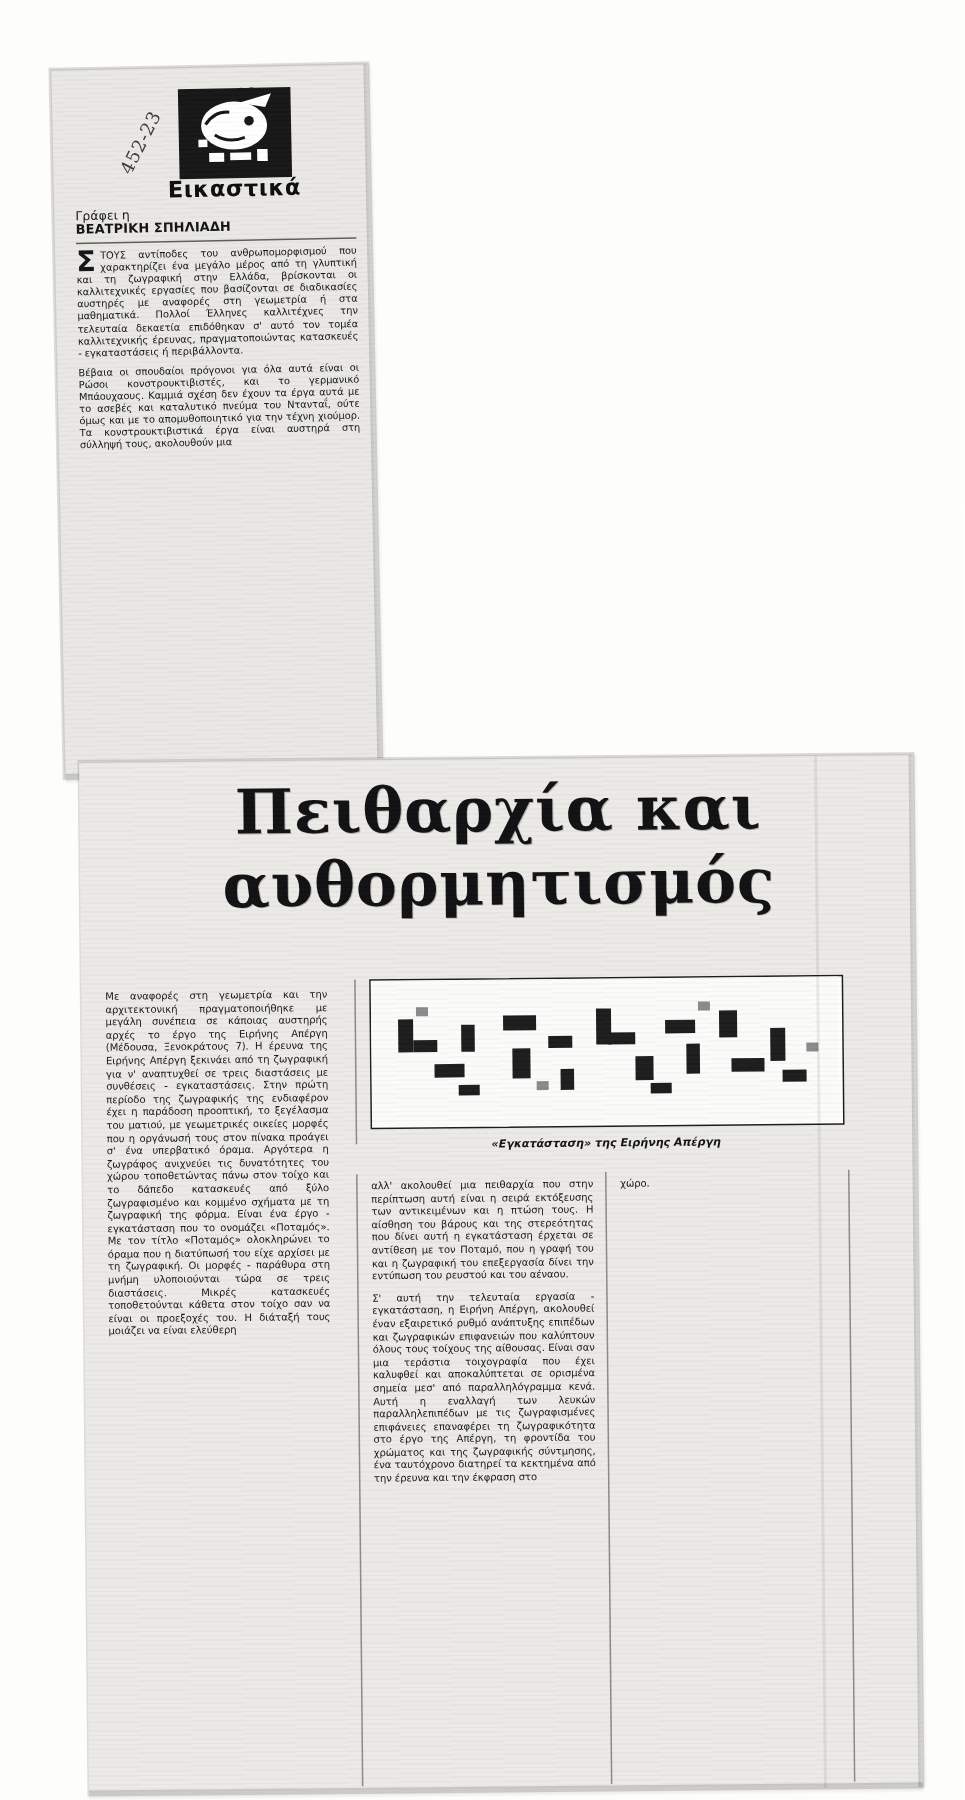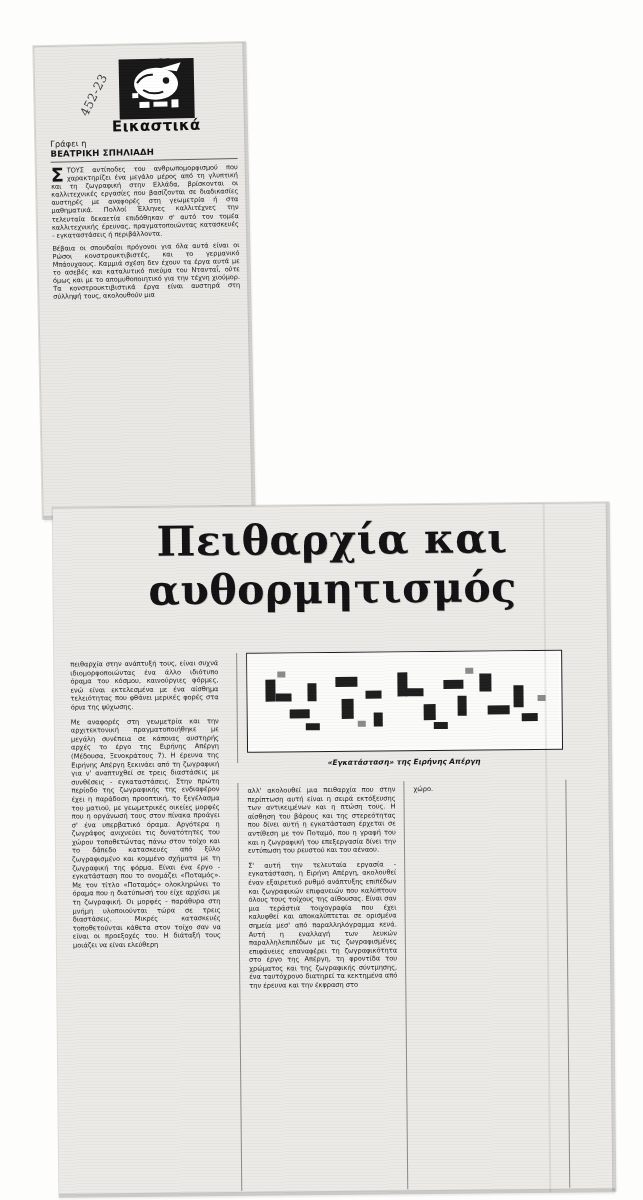--- a/index.html
+++ b/index.html
@@ -351,21 +351,20 @@
           </svg>
         </div>
         <div class="art-caption">«Εγκατάσταση» της Ειρήνης Απέργη</div>
 
         <div class="vrule" style="left:166px; top:-6px; height:110px;"></div>
         <div class="vrule" style="left:166px; top:124px; bottom:0;"></div>
         <div class="vrule" style="left:332px; top:124px; bottom:0;"></div>
         <div class="vrule" style="left:494px; top:124px; bottom:0;"></div>
 
         <div class="colA body-text">
-          <p>πειθαρχία στην ανάπτυξή τους, είναι συχνά ιδιομορφοποιώντας ένα άλλο ιδιότυπο όραμα του κόσμου, καινούργιες φόρμες, ενώ είναι εκτελεσμένα με ένα αίσθημα τελειότητας που φθάνει μερικές φορές στα όρια της ψύχωσης.</p>
           <p>Με αναφορές στη γεωμετρία και την αρχιτεκτονική πραγματοποιήθηκε με μεγάλη συνέπεια σε κάποιας αυστηρής αρχές το έργο της Ειρήνης Απέργη (Μέδουσα, Ξενοκράτους 7). Η έρευνα της Ειρήνης Απέργη ξεκινάει από τη ζωγραφική για ν' αναπτυχθεί σε τρεις διαστάσεις με συνθέσεις - εγκαταστάσεις. Στην πρώτη περίοδο της ζωγραφικής της ενδιαφέρον έχει η παράδοση προοπτική, το ξεγέλασμα του ματιού, με γεωμετρικές οικείες μορφές που η οργάνωσή τους στον πίνακα προάγει σ' ένα υπερβατικό όραμα. Αργότερα η ζωγράφος ανιχνεύει τις δυνατότητες του χώρου τοποθετώντας πάνω στον τοίχο και το δάπεδο κατασκευές από ξύλο ζωγραφισμένο και κομμένο σχήματα με τη ζωγραφική της φόρμα. Είναι ένα έργο - εγκατάσταση που το ονομάζει «Ποταμός». Με τον τίτλο «Ποταμός» ολοκληρώνει το όραμα που η διατύπωσή του είχε αρχίσει με τη ζωγραφική. Οι μορφές - παράθυρα στη μνήμη υλοποιούνται τώρα σε τρεις διαστάσεις. Μικρές κατασκευές τοποθετούνται κάθετα στον τοίχο σαν να είναι οι προεξοχές του. Η διάταξή τους μοιάζει να είναι ελεύθερη</p>
         </div>
 
         <div class="colB body-text">
           <p>αλλ' ακολουθεί μια πειθαρχία που στην περίπτωση αυτή είναι η σειρά εκτόξευσης των αντικειμένων και η πτώση τους. Η αίσθηση του βάρους και της στερεότητας που δίνει αυτή η εγκατάσταση έρχεται σε αντίθεση με τον Ποταμό, που η γραφή του και η ζωγραφική του επεξεργασία δίνει την εντύπωση του ρευστού και του αέναου.</p>
           <p>Σ' αυτή την τελευταία εργασία - εγκατάσταση, η Ειρήνη Απέργη, ακολουθεί έναν εξαιρετικό ρυθμό ανάπτυξης επιπέδων και ζωγραφικών επιφανειών που καλύπτουν όλους τους τοίχους της αίθουσας. Είναι σαν μια τεράστια τοιχογραφία που έχει καλυφθεί και αποκαλύπτεται σε ορισμένα σημεία μεσ' από παραλληλόγραμμα κενά. Αυτή η εναλλαγή των λευκών παραλληλεπιπέδων με τις ζωγραφισμένες επιφάνειες επαναφέρει τη ζωγραφικότητα στο έργο της Απέργη, τη φροντίδα του χρώματος και της ζωγραφικής σύντμησης, ένα ταυτόχρονο διατηρεί τα κεκτημένα από την έρευνα και την έκφραση στο</p>
         </div>
 
         <div class="colC body-text">
           <p>χώρο.</p>

